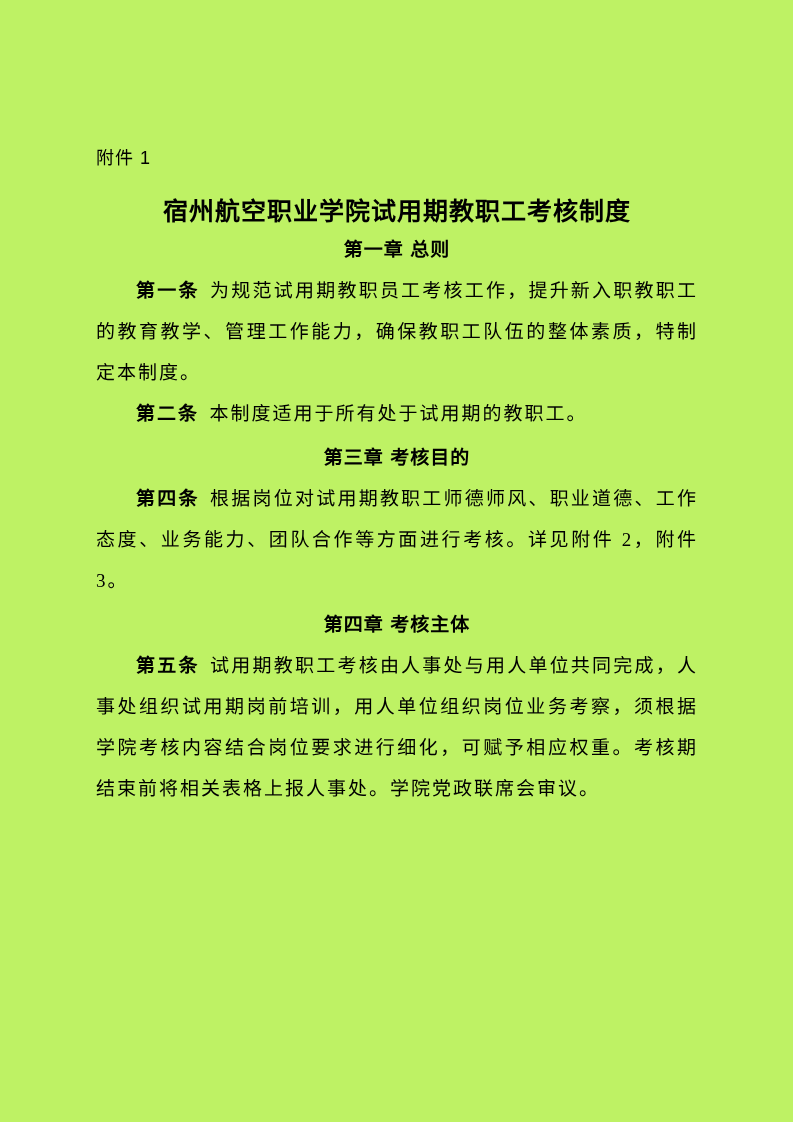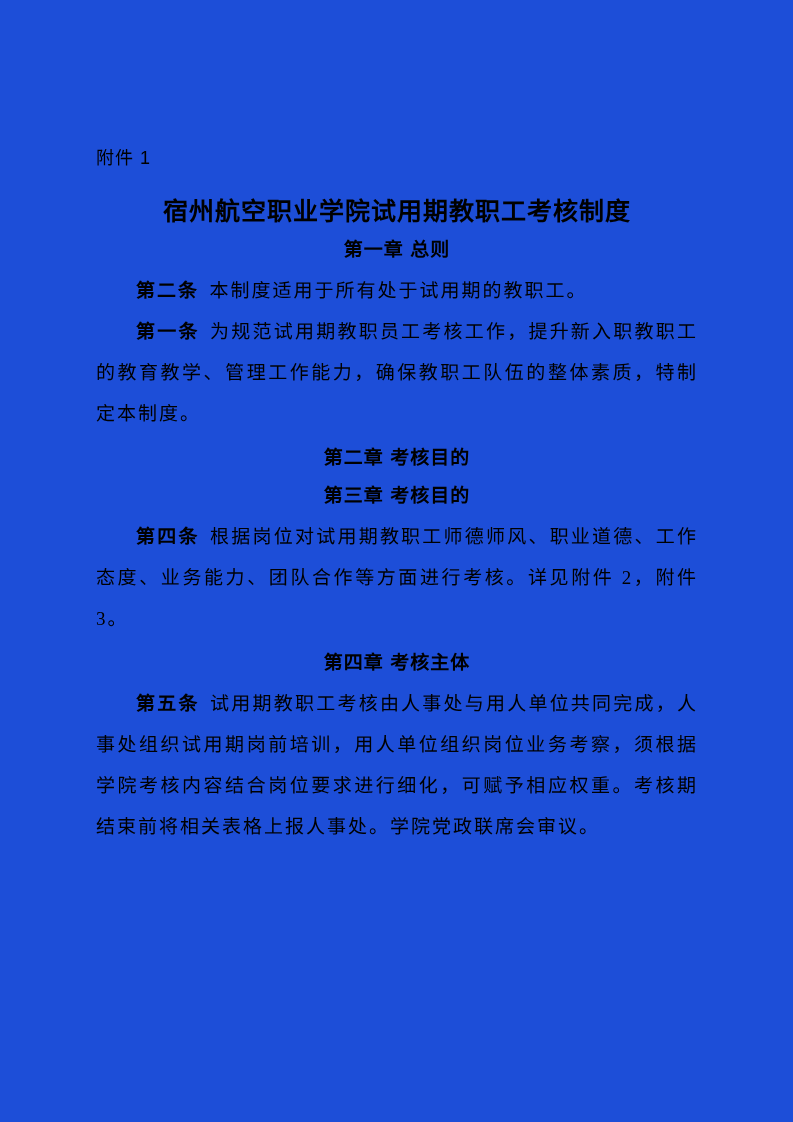--- a/index.html
+++ b/index.html
@@ -4,21 +4,21 @@
 <style>
   html, body {
     margin: 0;
     padding: 0;
     background: #ffffff;
   }
   .page {
     position: relative;
     width: 793px;
     height: 1122px;
-    background: #1d4ed8;
+    background: #bef264;
     color: #000000;
     overflow: hidden;
     box-sizing: border-box;
     font-family: "Liberation Serif", serif;
   }
   .content {
     position: absolute;
     top: 146px;
     left: 96px;
     width: 602px;
@@ -70,27 +70,26 @@
 
 <div class="page">
   <div class="content">
 
     <div class="attachment-label">附件 1</div>
 
     <div class="doc-title">宿州航空职业学院试用期教职工考核制度</div>
 
     <div class="chapter-heading first">第一章 总则</div>
     <p class="para">
+      <span class="article-label">第一条</span><span>为规范试用期教职员工考核工作，提升新入职教职工的教育教学、管理工作能力，确保教职工队伍的整体素质，特制定本制度。</span>
+    </p>
+    <p class="para">
       <span class="article-label">第二条</span><span>本制度适用于所有处于试用期的教职工。</span>
     </p>
-    <p class="para">
-      <span class="article-label">第一条</span><span>为规范试用期教职员工考核工作，提升新入职教职工的教育教学、管理工作能力，确保教职工队伍的整体素质，特制定本制度。</span>
-    </p>
 
-    <div class="chapter-heading">第二章 考核目的</div>
 
     <div class="chapter-heading">第三章 考核目的</div>
     <p class="para">
       <span class="article-label">第四条</span><span>根据岗位对试用期教职工师德师风、职业道德、工作态度、业务能力、团队合作等方面进行考核。详见附件 2，附件 3。</span>
     </p>
 
     <div class="chapter-heading">第四章 考核主体</div>
     <p class="para">
       <span class="article-label">第五条</span><span>试用期教职工考核由人事处与用人单位共同完成，人事处组织试用期岗前培训，用人单位组织岗位业务考察，须根据学院考核内容结合岗位要求进行细化，可赋予相应权重。考核期结束前将相关表格上报人事处。学院党政联席会审议。</span>
     </p>

